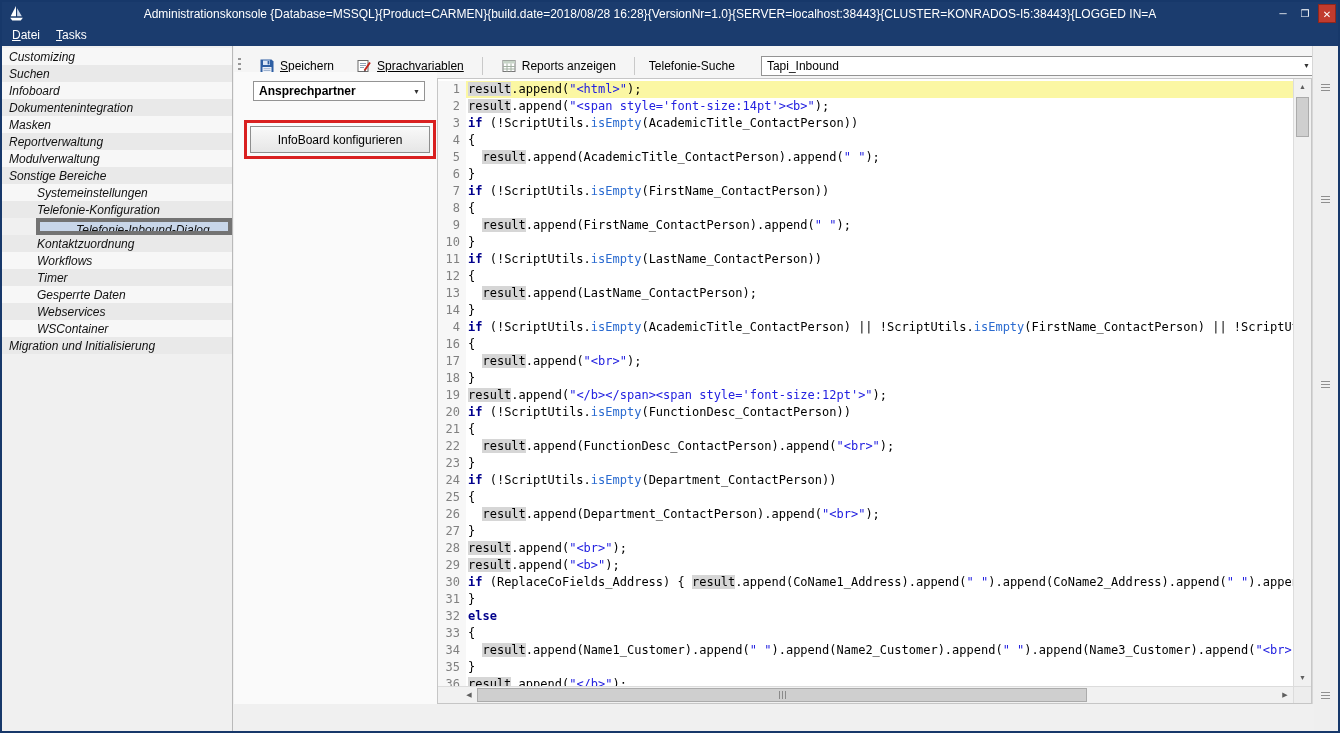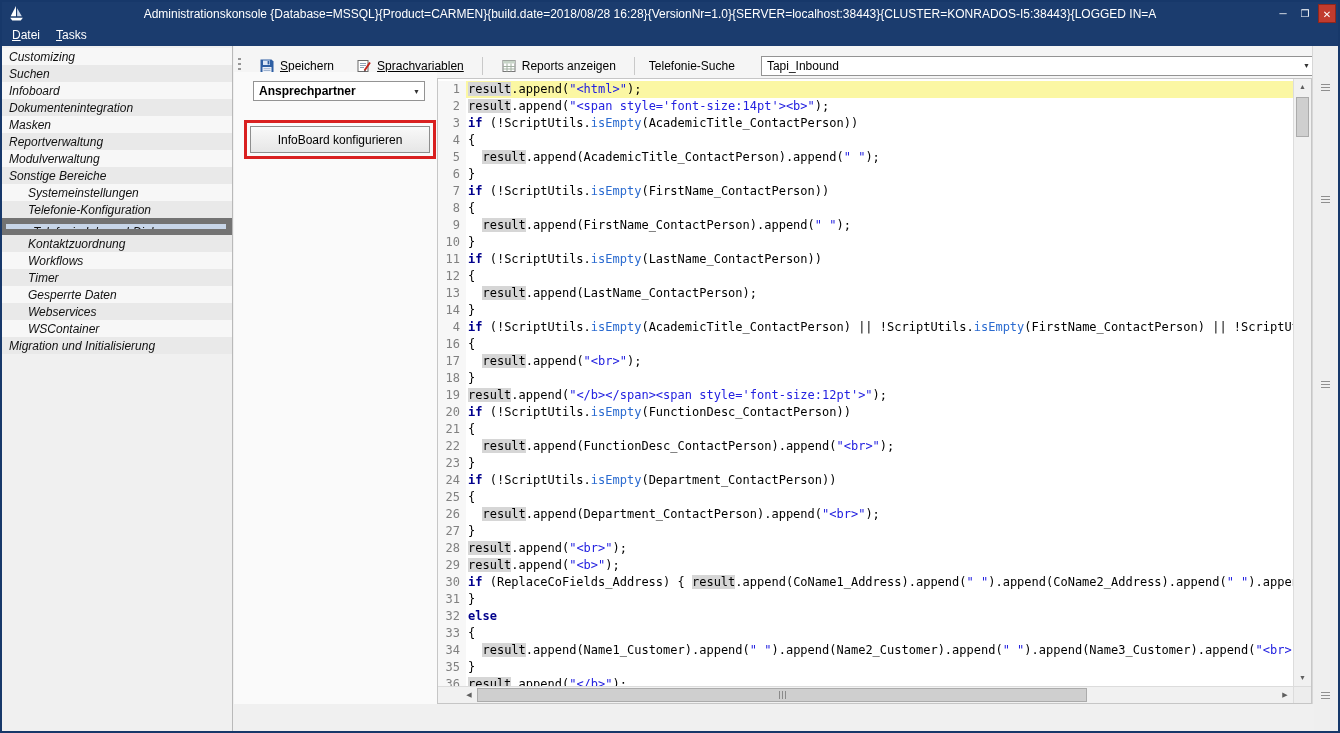--- a/index.html
+++ b/index.html
@@ -26,22 +26,22 @@
   .mn{text-decoration:underline;}
 
   
   .sidebar{position:absolute;left:0;top:46px;width:233px;bottom:0;background:#f0f0f0;
     border-right:1px solid #b9b9b9;box-sizing:border-box;}
   .sidebar-nav{padding-top:2px;font-style:italic;}
   .sb-item{height:17px;line-height:16px;font-size:12px;color:#111;padding-left:8px;
     border:1px solid transparent;box-sizing:border-box;white-space:nowrap;overflow:hidden;cursor:default;}
   .sb-item:nth-child(odd){background:#f7f7f7;}
   .sb-item:nth-child(even){background:#e9e9e9;}
-  .sb-item.ind{padding-left:27px;}
-  .sb-item.sel{background:#c8d6e9 !important;border:6px solid #737373;}
+  .sb-item.ind{padding-left:36px;}
+  .sb-item.sel{background:#c8d6e9 !important;border:4px solid #737373;margin-left:36px;}
 
   .vdots{background-image:repeating-linear-gradient(to bottom,#969696 0 2px,transparent 2px 5px);}
   .splitter{position:absolute;left:235px;top:368px;width:3px;height:36px;}
 
   
   .toolbar{position:absolute;left:234px;top:46px;right:0;height:40px;background:#f5f5f5;
     border-bottom:1px solid #dedede;display:flex;align-items:center;gap:6px;padding:0 0 0 4px;box-sizing:border-box;}
   .tb-grip{width:3px;height:16px;margin-right:4px;}
   .tb-btn{display:flex;align-items:center;gap:5px;background:transparent;border:1px solid transparent;
     font-size:12px;font-family:"Liberation Sans",sans-serif;padding:2px 7px;cursor:default;color:#000;}

